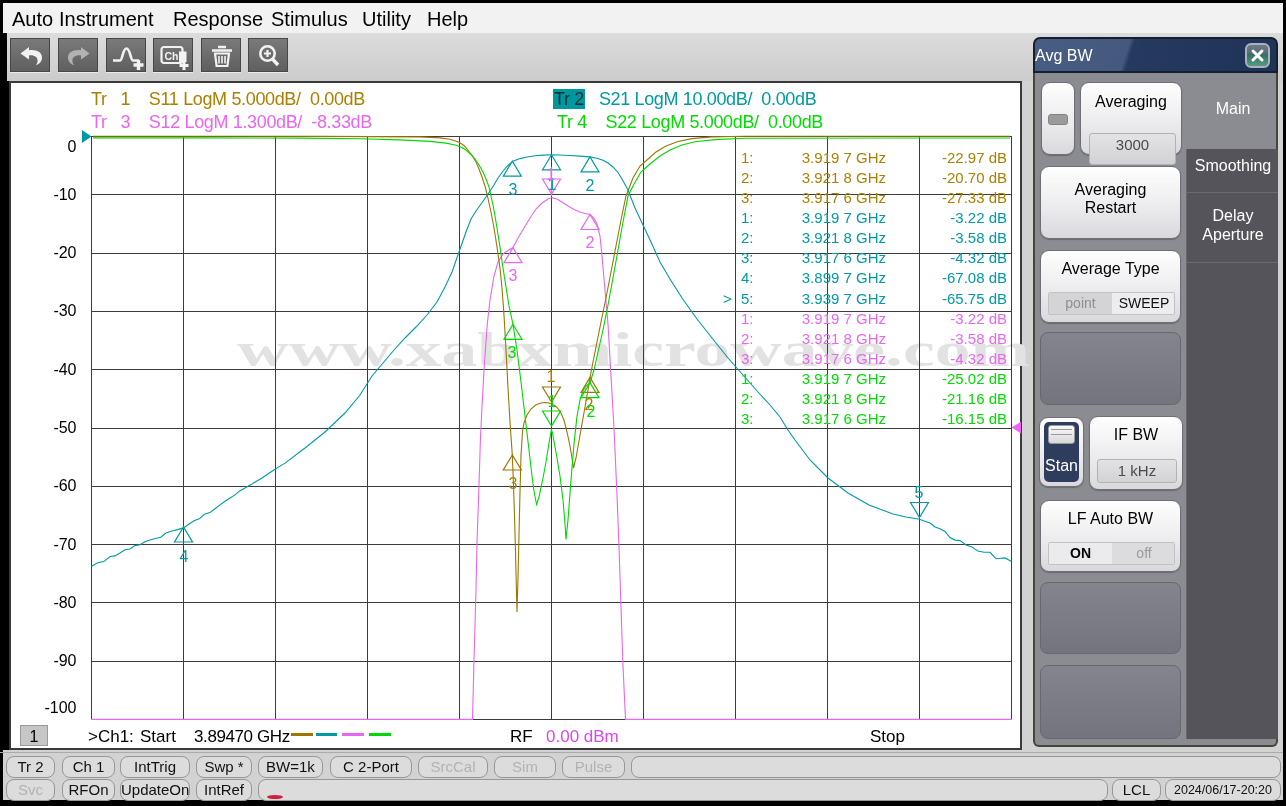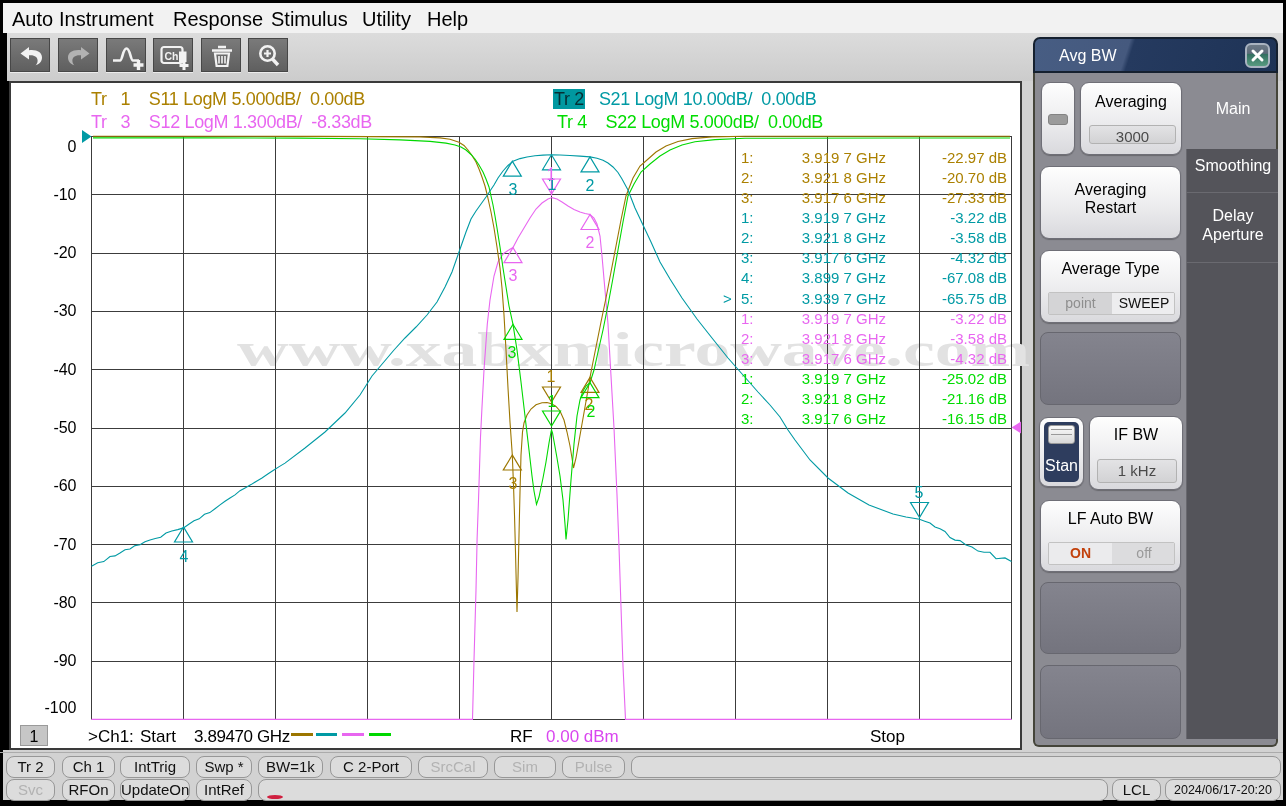--- a/index.html
+++ b/index.html
@@ -9,21 +9,21 @@
 .toolbar{left:7px;top:33px;width:1276px;height:48px;background:linear-gradient(#dcdcdc,#cccccc)}
 .tbtn{position:absolute;top:5px;width:40px;height:34px;border-radius:0;background:linear-gradient(#7a7a7a,#5f5f5f);border:1px solid #474747;box-shadow:0 1px 0 rgba(255,255,255,.6)}
 .plot{left:9px;top:81px;width:1013px;height:669px;background:#fff;border:2px solid #3a3a3a}
 .rightbg{left:1022px;top:81px;width:261px;height:675px;background:#d2d2d2}
 .statusbg{left:3px;top:750px;width:1280px;height:50px;background:#d2d2d2}
 .blackbottom{left:0;top:800px;width:1286px;height:6px;background:#000}
 .leg{position:absolute;font-size:18px;line-height:15px;white-space:pre;letter-spacing:-0.35px}
 .sbtn{position:absolute;height:22px;border:1px solid #979797;border-radius:8px;background:#dcdcdc;font-size:15px;color:#111;text-align:center;line-height:20px}
 .sbtn.dis{color:#b2b2b2}
 .panel{left:1033px;top:37px;width:245px;height:710px}
-.ptitle{position:absolute;left:0;top:0;width:245px;height:36px;background:linear-gradient(108deg,#475d83 0%,#45597e 38%,#253a5f 40%,#1e3356 100%);border:2px solid #15202f;border-radius:7px 7px 0 0;color:#fff;font-size:16px;line-height:34px;padding-left:24px}
+.ptitle{position:absolute;left:0;top:0;width:245px;height:36px;background:linear-gradient(108deg,#475d83 0%,#45597e 38%,#253a5f 40%,#1e3356 100%);border:2px solid #15202f;border-radius:7px 7px 0 0;color:#fff;font-size:16px;line-height:34px;padding-left:0}
 .pbody{position:absolute;left:0;top:36px;width:245px;height:674px;background:#8b8b92;border:2px solid #45453a;border-top:none;border-radius:0 0 6px 6px}
 .wbtn{position:absolute;background:linear-gradient(#fefefe,#ececee 55%,#d9d9dd);border:1px solid #6f6f77;border-radius:9px;box-shadow:0 1px 1px rgba(0,0,0,.25)}
 .wbtn .t{position:absolute;width:100%;text-align:center;font-size:16px;color:#000}
 .vbox{position:absolute;background:linear-gradient(#e3e3e5,#d2d2d4);border:1px solid #b2b2b2;border-radius:3px;font-size:15px;color:#4a4a4a;text-align:center}
 .ebtn{position:absolute;background:linear-gradient(#84848e,#74747e);border:1px solid #67676f;border-radius:8px}
 .tabtxt{position:absolute;left:1188px;width:90px;text-align:center;color:#fff;font-size:16px}
 </style></head>
 <body>
 <div class="abs menubar">
 <span style="left:9px">Auto</span>
@@ -241,21 +241,21 @@
 <div class="abs" style="left:1186px;top:262px;width:92px;height:1px;background:#6a6a70"></div>
 <div class="tabtxt" style="top:100px">Main</div>
 <div class="tabtxt" style="top:157px">Smoothing</div>
 <div class="tabtxt" style="top:206px;line-height:19px">Delay<br>Aperture</div>
 
 <div class="wbtn" style="left:1041px;top:82px;width:34px;height:73px">
     <div style="position:absolute;left:6px;top:31px;width:20px;height:11px;border-radius:3px;background:#9b9b9b;border:1px solid #838383"></div>
   </div>
 <div class="wbtn" style="left:1080px;top:82px;width:102px;height:73px">
     <div class="t" style="top:10px">Averaging</div>
-    <div class="vbox" style="left:8px;top:42px;width:87px;height:19px;line-height:22px">3000</div>
+    <div class="vbox" style="left:8px;top:50px;width:87px;height:32px;line-height:22px">3000</div>
   </div>
 <div class="wbtn" style="left:1040px;top:166px;width:141px;height:73px">
     <div class="t" style="top:14px">Averaging<br>Restart</div>
   </div>
 <div class="wbtn" style="left:1040px;top:250px;width:141px;height:73px">
     <div class="t" style="top:9px">Average Type</div>
 <div style="position:absolute;left:7px;top:41px;width:127px;height:23px;border:1px solid #c2c2c2;border-radius:2px;overflow:hidden;font-size:14px;line-height:21px">
       <div style="position:absolute;left:0;top:0;width:63px;height:23px;background:#d4d4d6;color:#8e8e8e;text-align:center">point</div>
       <div style="position:absolute;left:63px;top:0;width:64px;height:23px;background:#ededef;color:#111;text-align:center">SWEEP</div>
     </div>
@@ -268,18 +268,18 @@
     <div style="position:absolute;left:11px;top:16px;width:21px;height:1px;background:#999"></div>
     <div style="position:absolute;width:100%;text-align:center;top:39px;color:#fff;font-size:16px">Stan</div>
   </div>
 <div class="wbtn" style="left:1089px;top:416px;width:94px;height:74px">
     <div class="t" style="top:9px">IF BW</div>
     <div class="vbox" style="left:7px;top:42px;width:80px;height:24px;line-height:22px">1 kHz</div>
   </div>
 <div class="wbtn" style="left:1040px;top:500px;width:141px;height:72px">
     <div class="t" style="top:9px">LF Auto BW</div>
 <div style="position:absolute;left:7px;top:41px;width:127px;height:23px;border:1px solid #c2c2c2;border-radius:2px;overflow:hidden;font-size:14px;line-height:21px">
-      <div style="position:absolute;left:0;top:0;width:63px;height:23px;background:#ebebed;color:#c2410c;text-align:center;font-weight:bold">ON</div>
+      <div style="position:absolute;left:0;top:0;width:63px;height:23px;background:#ebebed;color:#000000;text-align:center;font-weight:bold">ON</div>
       <div style="position:absolute;left:63px;top:0;width:64px;height:23px;background:#dcdcde;color:#9a9a9a;text-align:center">off</div>
     </div>
   </div>
 <div class="ebtn" style="left:1040px;top:582px;width:141px;height:72px"></div>
 <div class="ebtn" style="left:1040px;top:665px;width:141px;height:74px"></div>
 
 </body></html>

